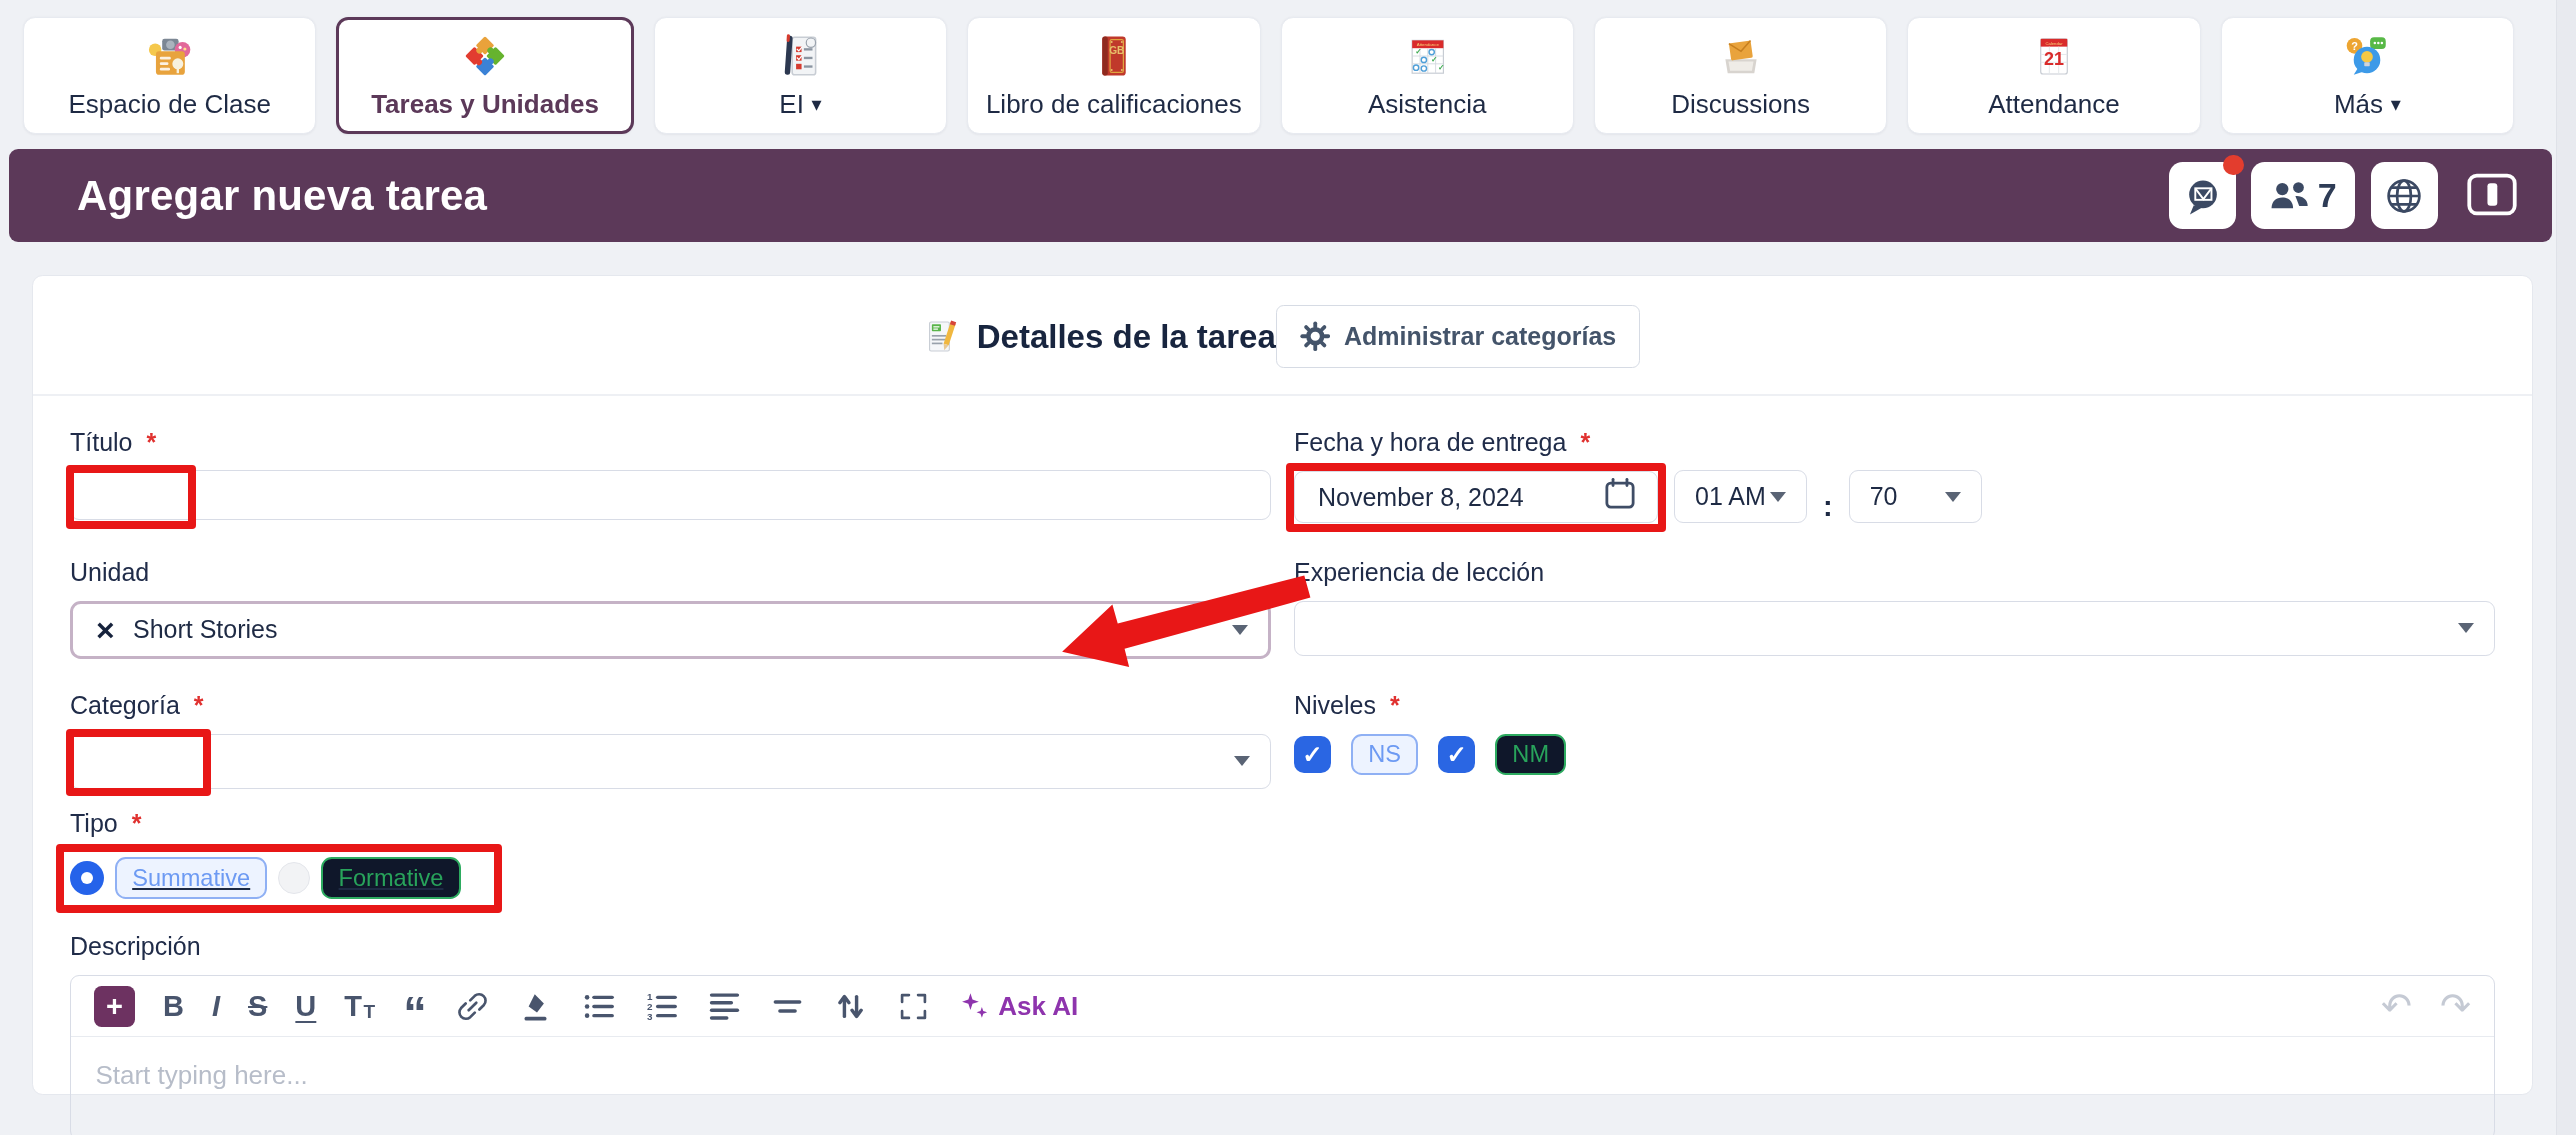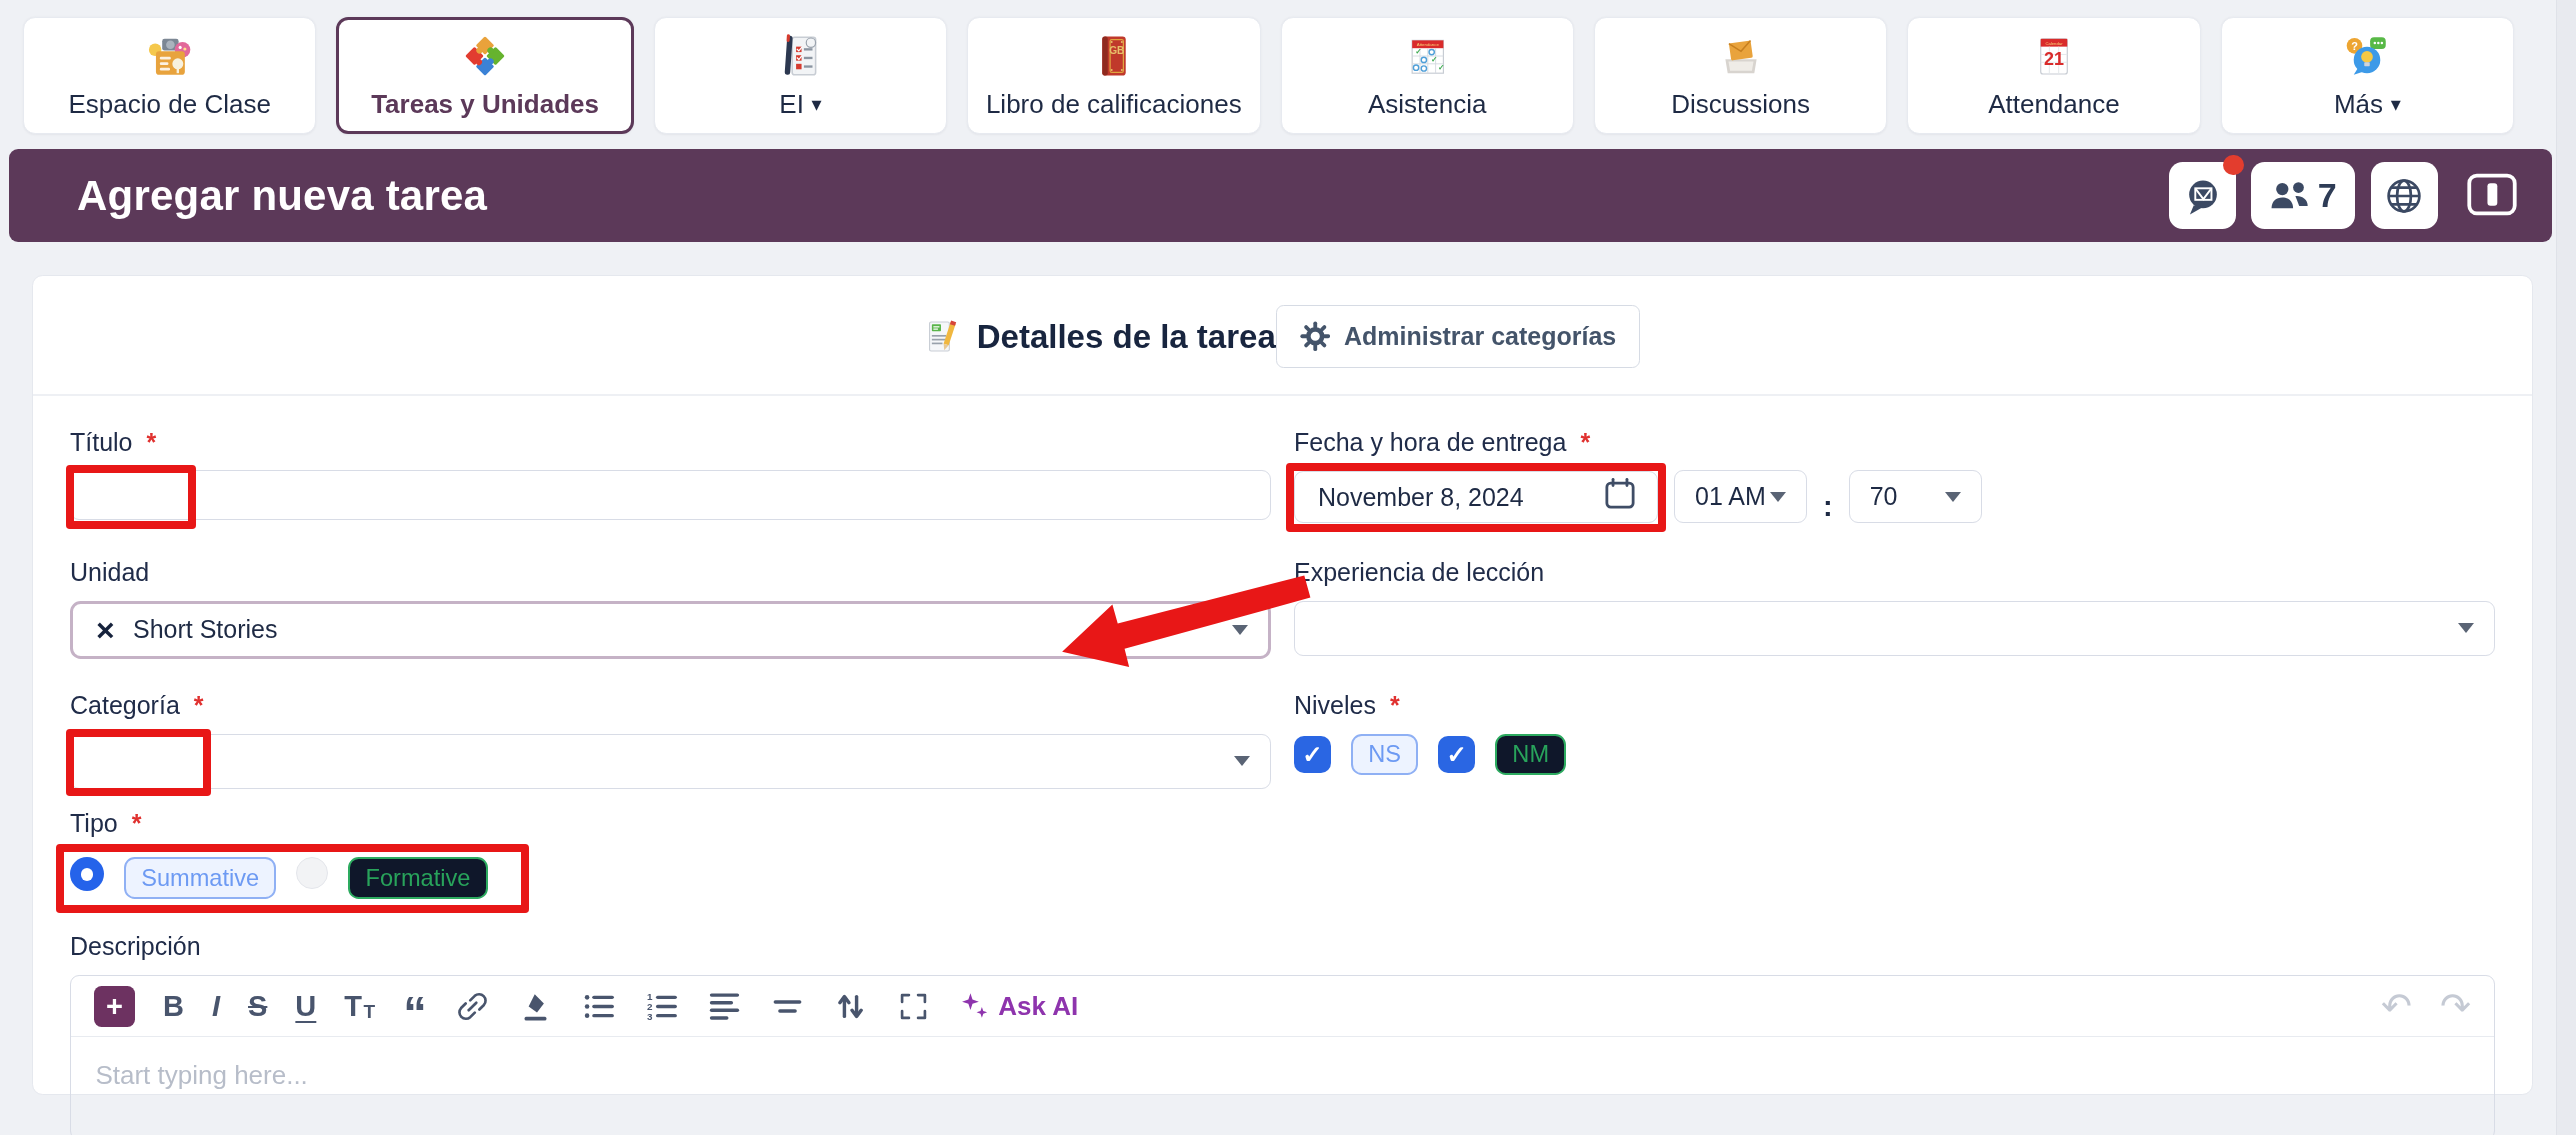--- a/index.html
+++ b/index.html
@@ -61,22 +61,22 @@
   .time-sel{width:133px;height:53px;padding:0 20px;}
   .colon{font-size:29px;font-weight:600;color:#1e2a44;}
   
   .niv-row{display:flex;align-items:center;gap:20px;margin-top:9.1px;}
   .checkbox{width:37px;height:37px;border-radius:10px;background:#2a66e3;color:#fff;font-size:24.4px;
             font-weight:700;display:flex;align-items:center;justify-content:center;cursor:pointer;}
   .chip{padding:5.3px 15.2px;border-radius:10.7px;font-size:23.6px;font-weight:500;}
   .chip.blue{border:2.3px solid #8fb0f4;background:#edf3ff;color:#6d9af3;}
   .chip.green{border:2.3px solid #2dab60;background:#0f172a;color:#28a35b;}
   
-  .tipo-row{position:relative;display:inline-flex;gap:20px;
-            padding:12.2px 40px 12.2px 12.2px;margin-left:-12.2px;}
+  .tipo-row{position:relative;display:inline-flex;align-items:center;gap:11px;
+            padding:12.2px 40px 12.2px 12.2px;margin-left:-12.2px;text-decoration:underline;}
   .radio-on{width:34px;height:34px;border-radius:50%;background:#2563ea;display:flex;align-items:center;justify-content:center;cursor:pointer;}
   .radio-on i{width:12.2px;height:12.2px;border-radius:50%;background:#fff;}
   .radio-off{width:32px;height:32px;border-radius:50%;background:#f2f3f5;border:1.5px solid #e4e6eb;cursor:pointer;}
   
   .desc{grid-column:1/-1;}
   .editor{border:1.5px solid #d8dce6;border-radius:9.1px;overflow:hidden;}
   .toolbar{display:flex;align-items:center;gap:28px;padding:10.7px 23px;border-bottom:1.5px solid #e8ebf0;height:61px;}
   .tb{font-size:29px;font-weight:700;color:#49556d;display:flex;align-items:flex-end;cursor:pointer;line-height:1;}
   .plus{width:41px;height:41px;border-radius:7.6px;background:#6d3261;color:#fff;font-size:29px;font-weight:700;
         display:flex;align-items:center;justify-content:center;cursor:pointer;}

